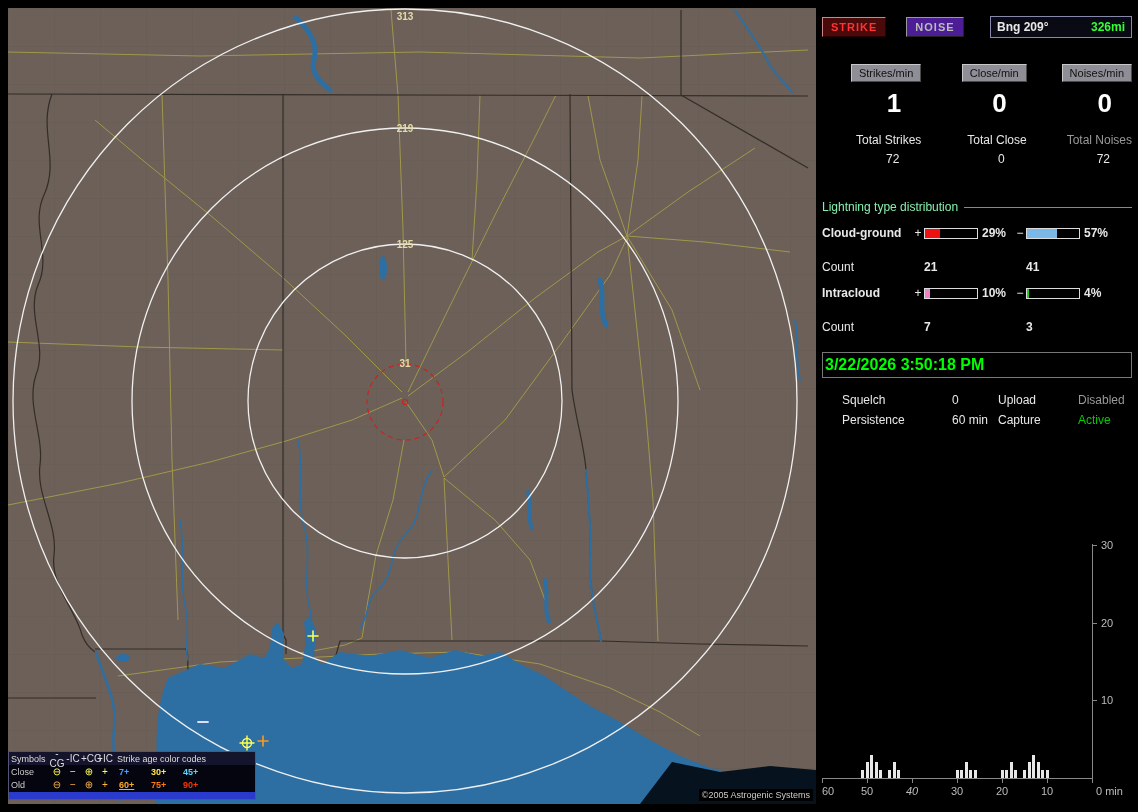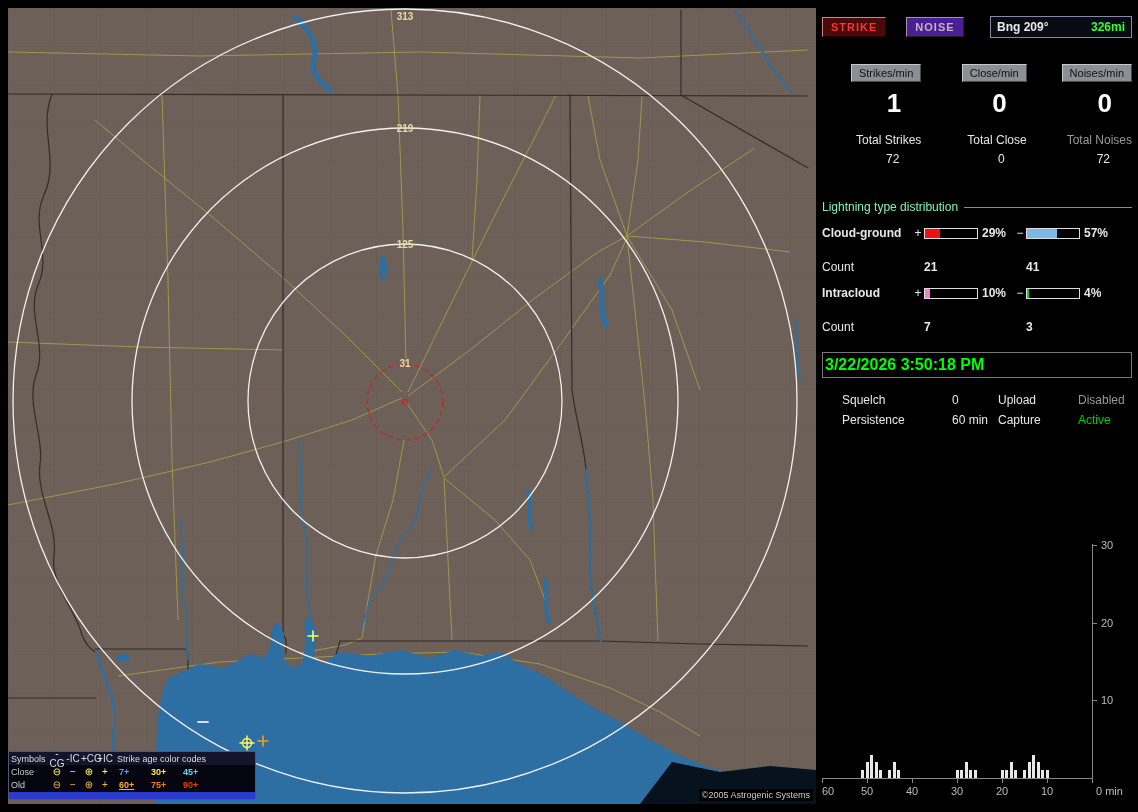--- a/index.html
+++ b/index.html
@@ -348,21 +348,21 @@
       <div class="ylab" style="top: 154.333px;">10</div>
       <div class="ytick" style="top: 82.6667px;"></div>
       <div class="ylab" style="top: 76.6667px;">20</div>
       <div class="ytick" style="top: 5px;"></div>
       <div class="ylab" style="top: -1px;">30</div>
       <div class="xtick" style="left: 0px;"></div>
       <div class="xlab" style="left: 0px;">60</div>
       <div class="xtick" style="left: 45px;"></div>
       <div class="xlab" style="left: 45px; transform: translateX(-50%);">50</div>
       <div class="xtick" style="left: 90px;"></div>
-      <div class="xlab" style="left: 90px; transform: translateX(-50%);">40</div>
+      <div class="xlab" style="left: 90px; transform: translateX(-50%); font-style: italic;">40</div>
       <div class="xtick" style="left: 135px;"></div>
       <div class="xlab" style="left: 135px; transform: translateX(-50%);">30</div>
       <div class="xtick" style="left: 180px;"></div>
       <div class="xlab" style="left: 180px; transform: translateX(-50%);">20</div>
       <div class="xtick" style="left: 225px;"></div>
       <div class="xlab" style="left: 225px; transform: translateX(-50%);">10</div>
       <div class="xtick" style="left: 270px;"></div>
       <div class="xlab" style="left: 274px;">0 min</div>
     </div>
 </div>

